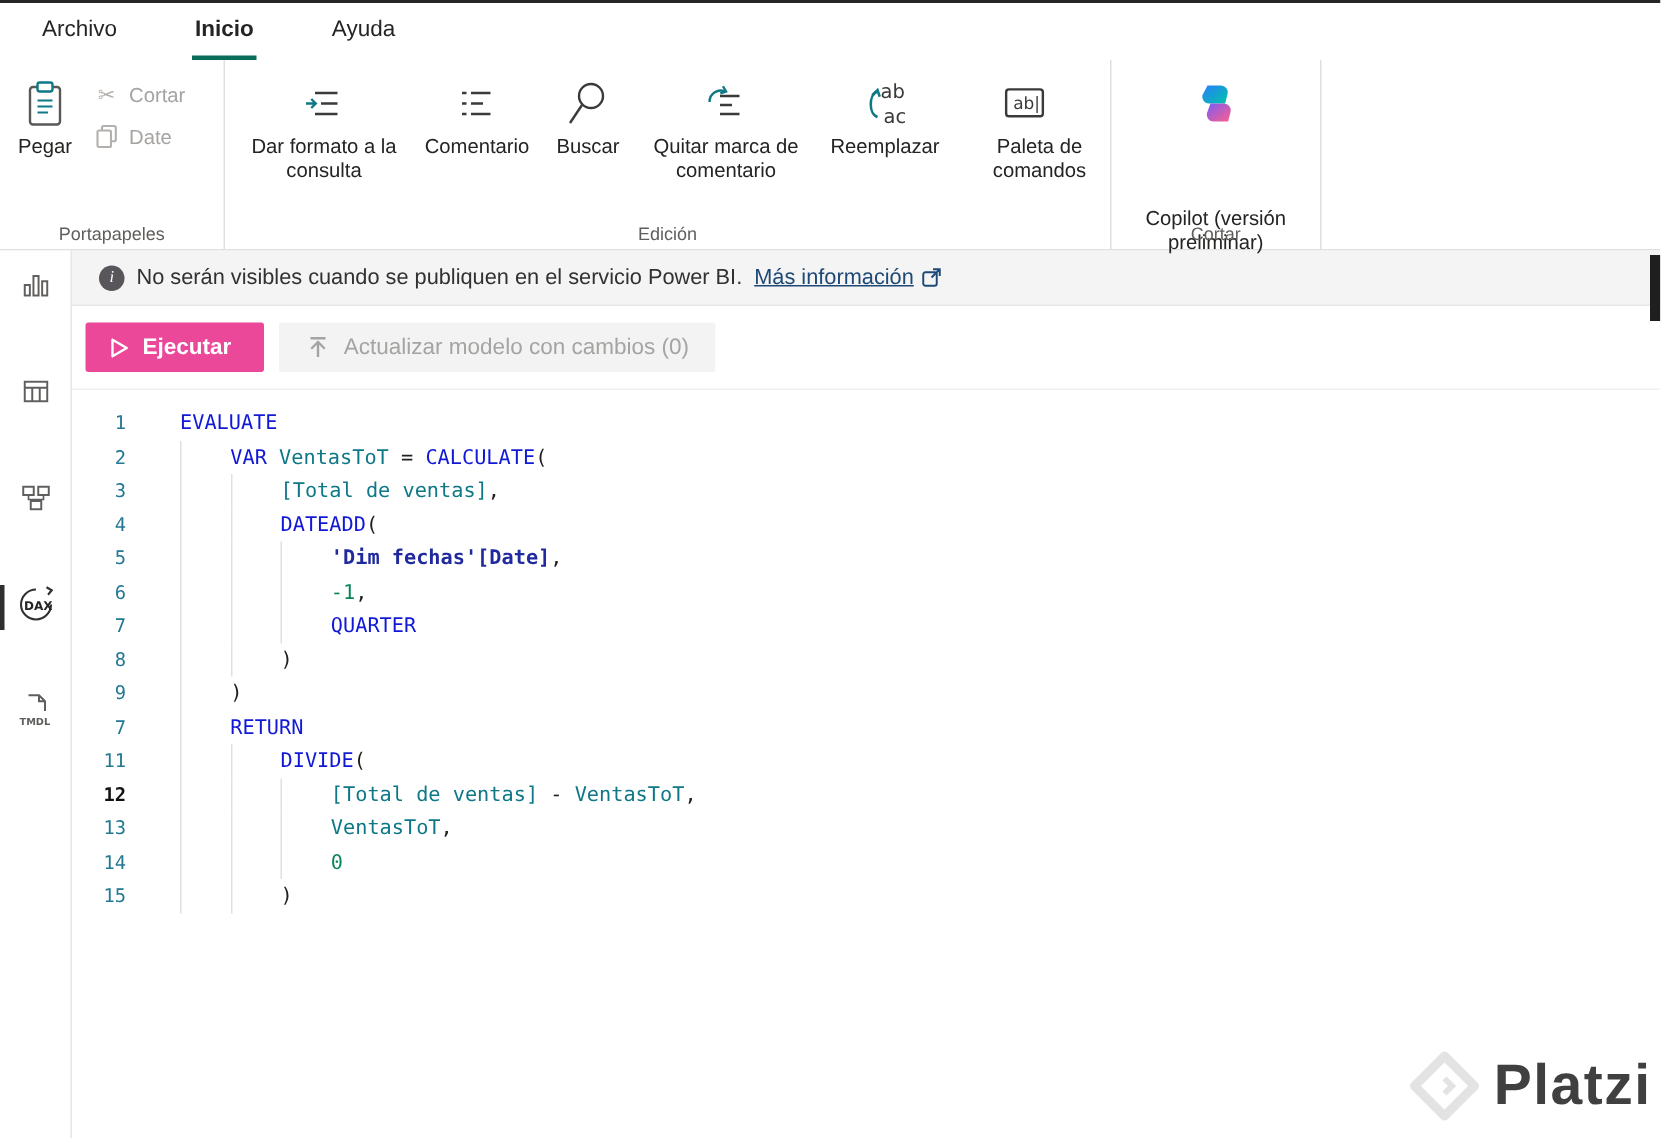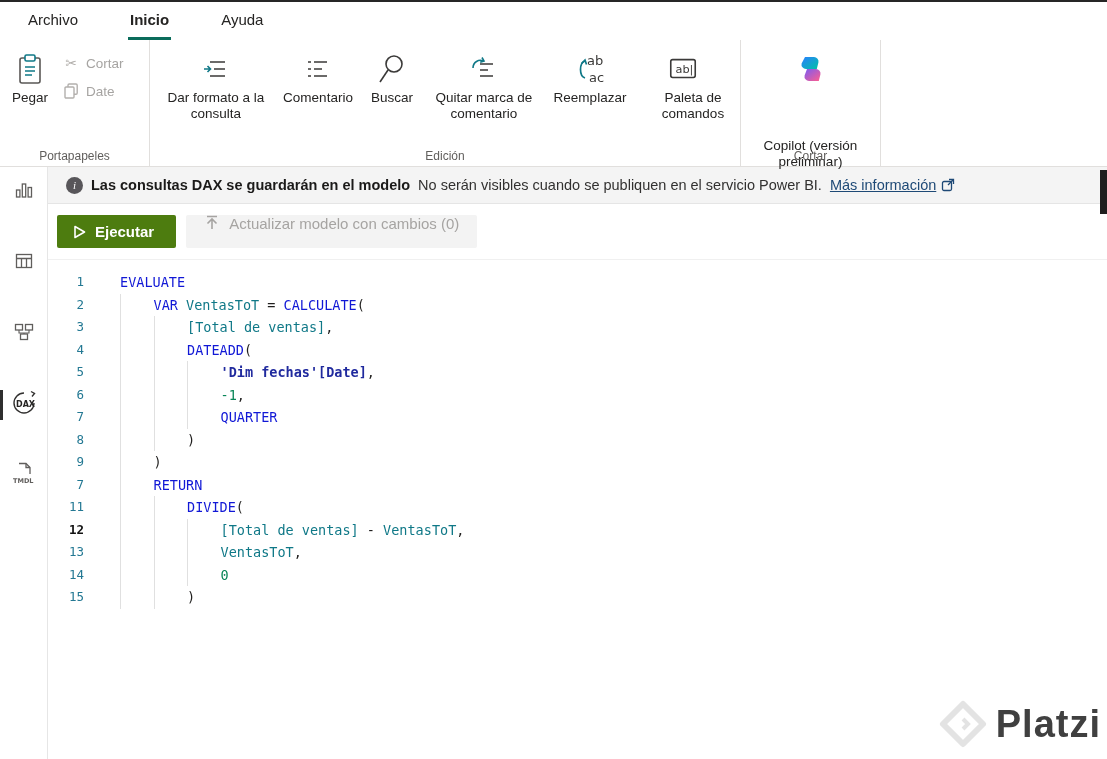--- a/index.html
+++ b/index.html
@@ -33,22 +33,22 @@
   .side-item { position:relative; width:48px; height:26px; display:flex; align-items:center; justify-content:center; cursor:pointer; }
   .side-item.active::before { content:""; position:absolute; left:0; top:-2px; width:3px; height:30px; background:#2f2f2f; }
   .main { flex:1; display:flex; flex-direction:column; min-width:0; }
   .infobar { height:37px; background:#f4f4f4; border-bottom:1px solid #e5e5e5; display:flex; align-items:center; padding-left:18px; gap:8px; font-size:14.5px; }
   .info-circle { width:17px; height:17px; border-radius:50%; background:#58565a; color:#fff; display:flex; align-items:center; justify-content:center; font-size:11px; font-style:italic; font-family:"Liberation Serif", serif; flex:0 0 auto; }
   .infobar b { color:#1b1a19; }
   .infobar .normal { color:#323130; }
   .infobar a { color:#1e4976; text-decoration:underline; display:inline-flex; align-items:center; gap:5px; cursor:pointer; }
   
   .toolbar { height:56px; display:flex; align-items:center; gap:10px; padding-left:9px; background:#fff; border-bottom:1px solid #f0f0f0; }
-  .run-btn { height:33px; background:#4d7c0f; color:#fff; border:none; border-radius:2px; font-size:15px; font-weight:bold; display:flex; align-items:center; gap:9px; padding:0 22px 0 16px; cursor:pointer; font-family:"Liberation Sans", sans-serif; }
-  .update-btn { height:33px; background:#f3f3f3; color:#a6a4a2; border:none; border-radius:2px; font-size:15px; display:flex; align-items:flex-start; gap:9px; padding:0 18px; cursor:default; font-family:"Liberation Sans", sans-serif; }
+  .run-btn { height:33px; background:#ec4899; color:#fff; border:none; border-radius:2px; font-size:15px; font-weight:bold; display:flex; align-items:center; gap:9px; padding:0 22px 0 16px; cursor:pointer; font-family:"Liberation Sans", sans-serif; }
+  .update-btn { height:33px; background:#f3f3f3; color:#a6a4a2; border:none; border-radius:2px; font-size:15px; display:flex; align-items:center; gap:9px; padding:0 18px; cursor:default; font-family:"Liberation Sans", sans-serif; }
   
   .editor { position:relative; flex:1; padding-top:11px; overflow:hidden; background:#fff; }
   .code-line { display:flex; line-height:22.5px; font-family:"DejaVu Sans Mono","Liberation Mono", monospace; font-size:13.5px; }
   .ln { width:36px; text-align:right; color:#237893; font-size:12.5px; flex:0 0 auto; user-select:none; }
   .ln.active { color:#121212; font-weight:bold; }
   .code-content { margin-left:36px; white-space:pre; }
   .ind { display:inline-block; white-space:pre; border-left:1px solid #e0e0e0; }
   .tk-kw { color:#1118d6; } .tk-fn { color:#1118d6; }
   .tk-var { color:#0f7887; } .tk-col { color:#0f7887; }
   .tk-ref { color:#202a9e; font-weight:bold; }
@@ -241,21 +241,20 @@
               <text x="2" y="22" font-size="6.5" font-weight="bold" fill="#605e5c" font-family="DejaVu Sans, sans-serif">TMDL</text>
             </svg>
         </span>
       </div>
     </div>
 
     <div class="main">
 
       <div class="infobar">
         <span class="info-circle">i</span>
-        <b>Las consultas DAX se guardarán en el modelo</b>
         <span class="normal">No serán visibles cuando se publiquen en el servicio Power BI.</span>
         <a>
           <span>Más información</span>
           <svg width="14" height="14" viewBox="0 0 14 14">
               <rect x="1.5" y="3.5" width="9" height="9" rx="1.5" fill="none" stroke="#1e4976" stroke-width="1.3"></rect>
               <path d="M8 1.5h4.5V6M12.5 1.5L7 7" fill="none" stroke="#1e4976" stroke-width="1.3"></path>
             </svg>
         </a>
       </div>
 

